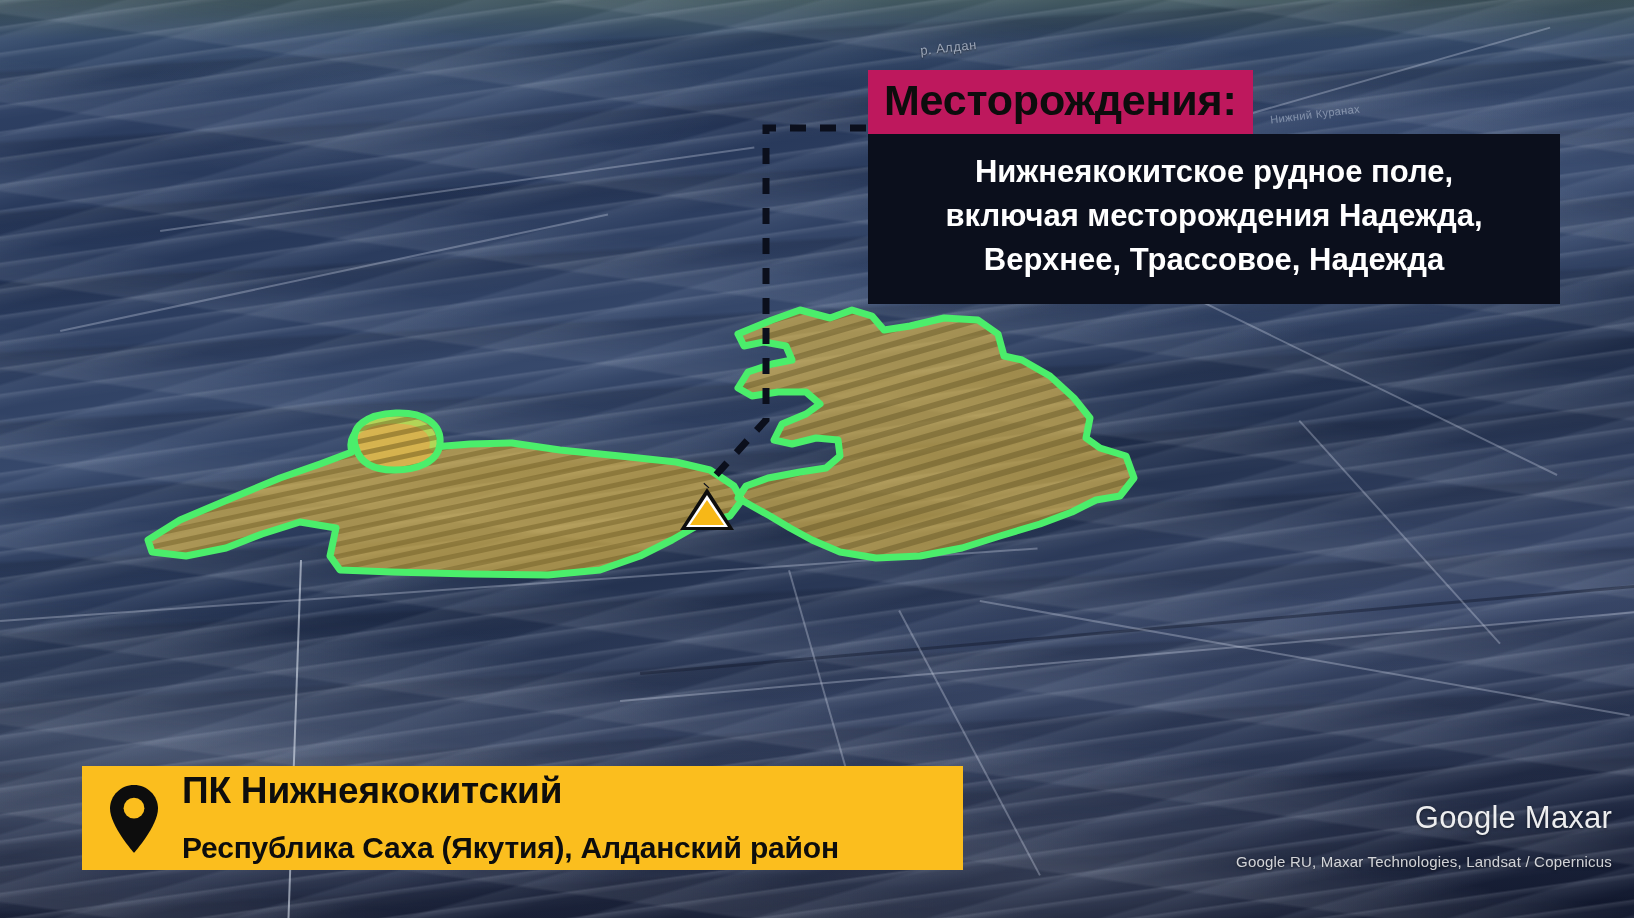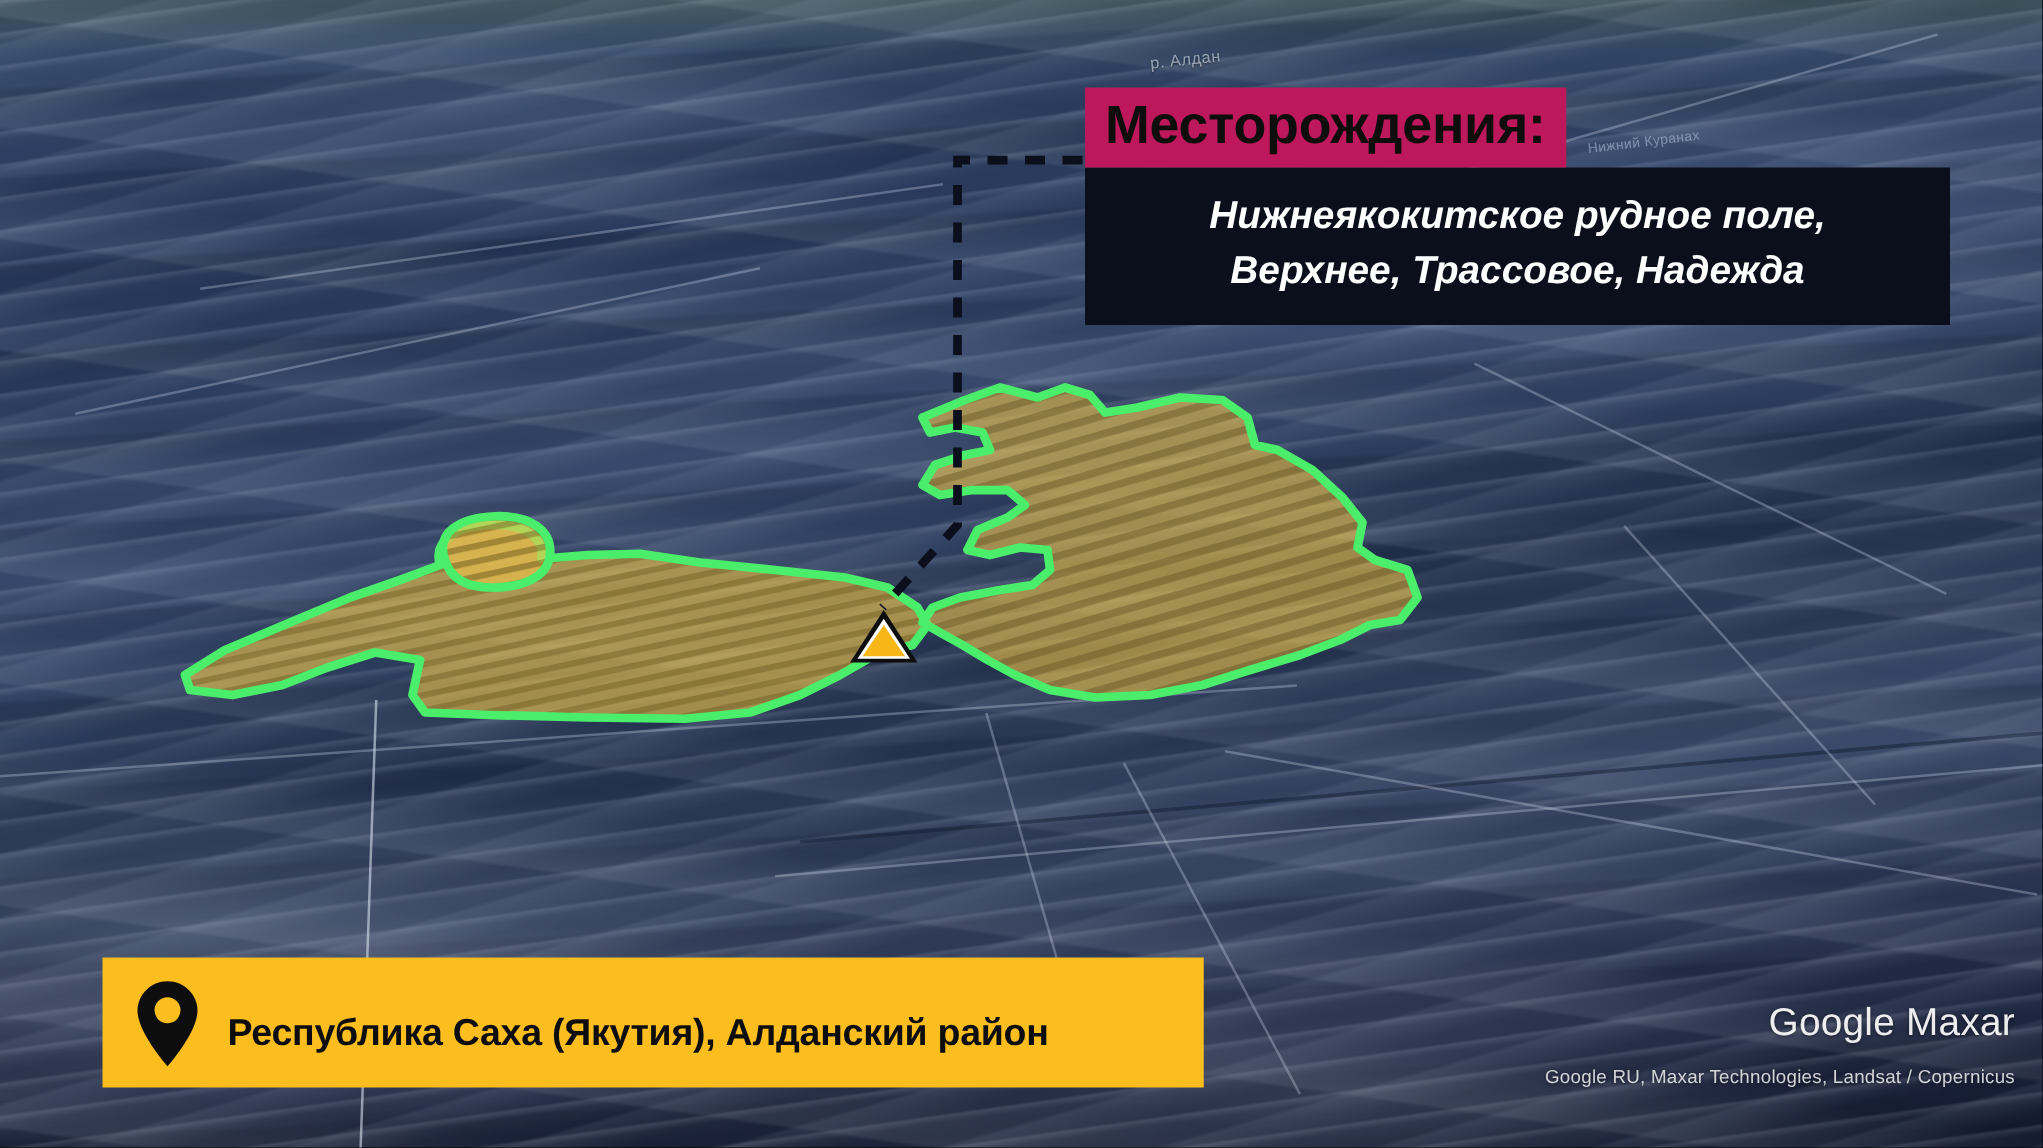--- a/index.html
+++ b/index.html
@@ -140,21 +140,20 @@
   }
   #callout-body {
     background: #0b0f1c;
     color: #ffffff;
     padding: 16px 20px 22px 20px;
     text-align: center;
     font-size: 31px;
     font-weight: bold;
     line-height: 1.42;
     width: 652px;
-    font-style: italic;
   }
   #callout-body div { white-space: nowrap; }
 
   
   #leader { position: absolute; inset: 0; pointer-events: none; }
 
   
   #place-banner {
     position: absolute;
     left: 82px;
@@ -278,30 +277,32 @@
   <svg style="position:absolute; left:676px; top:484px; width:62px; height:50px;" viewBox="0 0 62 50" xmlns="http://www.w3.org/2000/svg">
     <polygon points="31,4 58,46 4,46" fill="#0d0d0d"></polygon>
     <polygon points="31,11 52,43 10,43" fill="#ffffff"></polygon>
     <polygon points="31,16 48,41 14,41" fill="#F7B817"></polygon>
   </svg>
 
   <div id="callout">
     <div id="callout-title">Месторождения:</div>
     <div id="callout-body">
       <div>Нижнеякокитское рудное поле,</div>
+      <div>включая месторождения Надежда,</div>
       <div>Верхнее, Трассовое, Надежда</div>
     </div>
   </div>
 
   <div id="place-banner">
     <svg id="pin-icon" width="52" height="72" viewBox="0 0 52 72" xmlns="http://www.w3.org/2000/svg">
       <path d="M26 2 C12.8 2 2 12.6 2 25.6 C2 43 26 70 26 70 C26 70 50 43 50 25.6 C50 12.6 39.2 2 26 2 Z" fill="#0d0d0d"></path>
       <circle cx="26" cy="25.2" r="10.4" fill="#FBBE1E"></circle>
     </svg>
     <div id="place-text">
+      <span id="place-name">ПК Нижнеякокитский</span>
       <span id="place-region">Республика Саха (Якутия), Алданский район</span>
     </div>
   </div>
 
   <div id="ge-logo"><span>Google</span><span> </span><span>Maxar</span></div>
   <div id="ge-attrib">Google RU, Maxar Technologies, Landsat / Copernicus</div>
 
 </div>
 
 </body></html>

